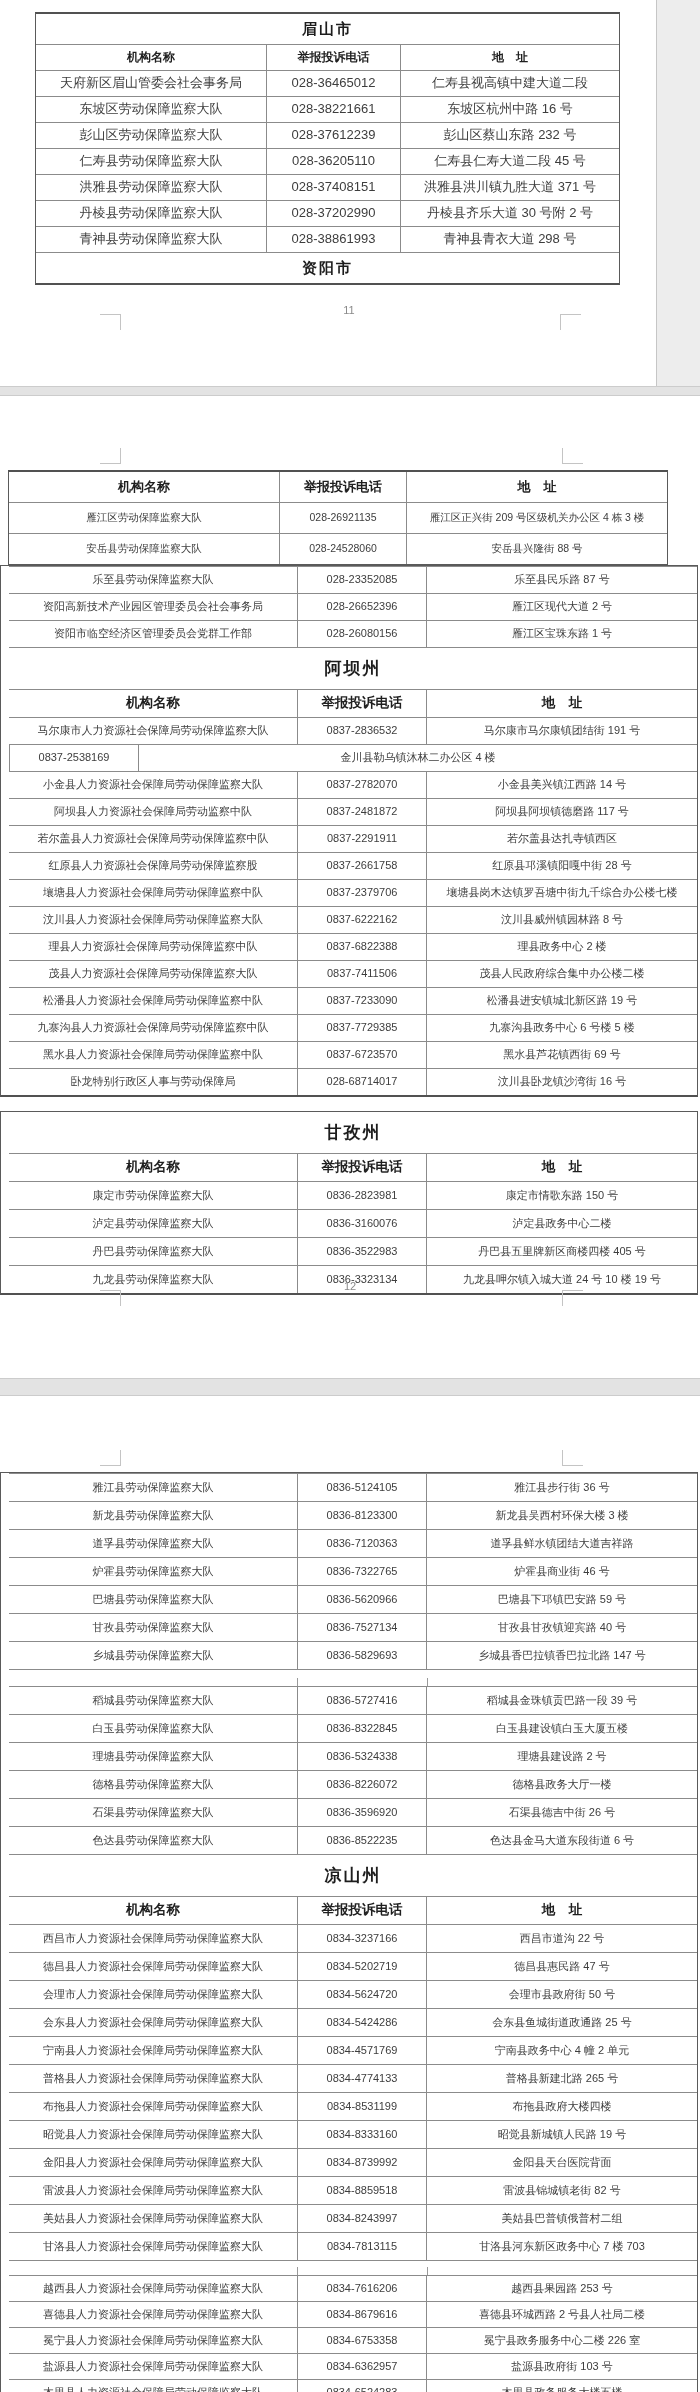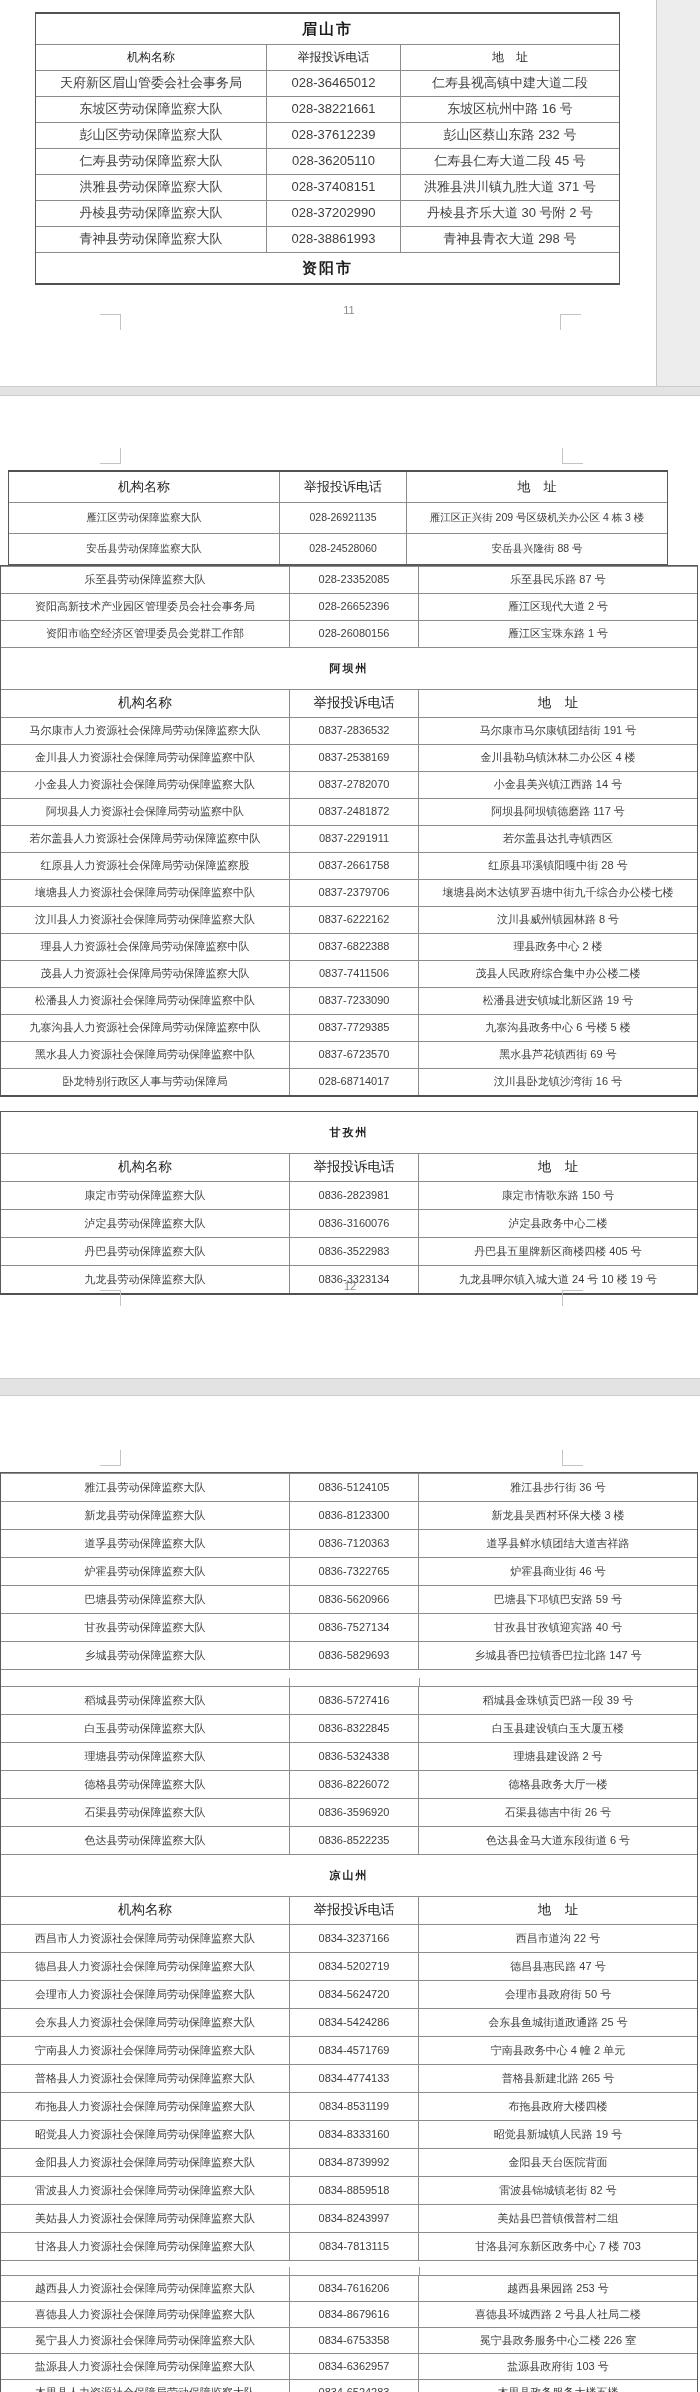--- a/index.html
+++ b/index.html
@@ -9,46 +9,46 @@
   .page-a{height:386px;}
   .page-b{height:982px;}
   .page-c{height:1000px;}
   .band{position:absolute;top:0;right:0;width:43px;height:386px;background:#ededed;border-left:1px solid #c6c6c6;}
   .pgap{height:8px;background:#e3e3e3;border-top:1px solid #cccccc;border-bottom:1px solid #cccccc;}
   .pgap2{height:16px;}
   
   .tbl{box-sizing:border-box;background:#fff;}
   .tbl-a{margin:12px 0 0 35px;width:585px;border:1px solid #5a5a5a;border-top:2px solid #515151;border-bottom:2px solid #515151;}
   .tbl-b{margin:0 0 0 8px;width:660px;border:1px solid #5a5a5a;border-top:2px solid #515151;}
-  .tbl-full{width:698px;border-left:1px solid #5a5a5a;border-right:1px solid #5a5a5a;border-bottom:2px solid #515151;border-top:1px solid #5a5a5a;}
+  .tbl-full{width:698px;border-left:1px solid #5a5a5a;border-right:1px solid #5a5a5a;border-bottom:2px solid #515151;border-top:1px solid #5a5a5a;padding-left:8px;}
   .tbl-cont{border-top:1px solid #5a5a5a;}
   .city-row{font-weight:bold;text-align:left;color:#1d1d1d;border-top:1px solid #8b8b8b;
             display:flex;align-items:center;justify-content:center;letter-spacing:2px;}
   .tbl > :first-child{border-top:none;}
   .trow{display:flex;border-top:1px solid #8b8b8b;}
   .cell{display:flex;align-items:center;justify-content:center;text-align:center;
         box-sizing:border-box;padding:2px 4px;color:#3d3d3d;line-height:1.25;}
   .c2{border-left:1px solid #8b8b8b;border-right:1px solid #8b8b8b;}
   .c3{flex:1;}
-  .thead .cell{font-weight:normal;color:#1f1f1f;}
+  .thead .cell{font-weight:bold;color:#1f1f1f;}
   
   .tbl-a .city-row{height:30px;font-size:15px;}
   .tbl-a .thead{min-height:28px;}
   .tbl-a .thead .cell{font-size:12px;}
   .tbl-a .trow{min-height:25px;}
   .tbl-a .cell{font-size:13px;}
   .tbl-a .c1{width:230px;}
   .tbl-a .c2{width:135px;}
   .tbl-b .thead{min-height:32px;}
   .tbl-b .thead .cell{font-size:13px;}
   .tbl-b .trow{min-height:30px;}
   .tbl-b .cell{font-size:10.5px;}
   .tbl-b .c1{width:270px;}
   .tbl-b .c2{width:128px;}
-  .tbl-full .city-row{height:41px;font-size:11px;}
+  .tbl-full .city-row{height:41px;font-size:17px;}
   .tbl-full .thead{min-height:33px;}
   .tbl-full .thead .cell{font-size:13.5px;}
   .tbl-full .trow{min-height:27px;}
   .tbl-full .cell{font-size:11px;}
   .tbl-full .c1{width:288px;}
   .tbl-full .c2{width:130px;}
   .rows-tight .trow{min-height:26px;}
   .rows-short .trow{min-height:25px;justify-content:flex-end;}
   
   .gap-row{position:relative;height:16px;background:#fff;border-top:1px solid #8b8b8b;}
@@ -179,21 +179,20 @@
         <div class="cell c2">举报投诉电话</div>
         <div class="cell c3">地　址</div>
       </div>
       <div class="rows-tight">
           <div class="trow">
             <div class="cell c1">马尔康市人力资源社会保障局劳动保障监察大队</div>
             <div class="cell c2">0837-2836532</div>
             <div class="cell c3">马尔康市马尔康镇团结街 191 号</div>
           </div>
           <div class="trow">
-            <div class="cell c1">金川县人力资源社会保障局劳动保障监察中队</div>
             <div class="cell c2">0837-2538169</div>
             <div class="cell c3">金川县勒乌镇沐林二办公区 4 楼</div>
           </div>
           <div class="trow">
             <div class="cell c1">小金县人力资源社会保障局劳动保障监察大队</div>
             <div class="cell c2">0837-2782070</div>
             <div class="cell c3">小金县美兴镇江西路 14 号</div>
           </div>
           <div class="trow">
             <div class="cell c1">阿坝县人力资源社会保障局劳动监察中队</div>

